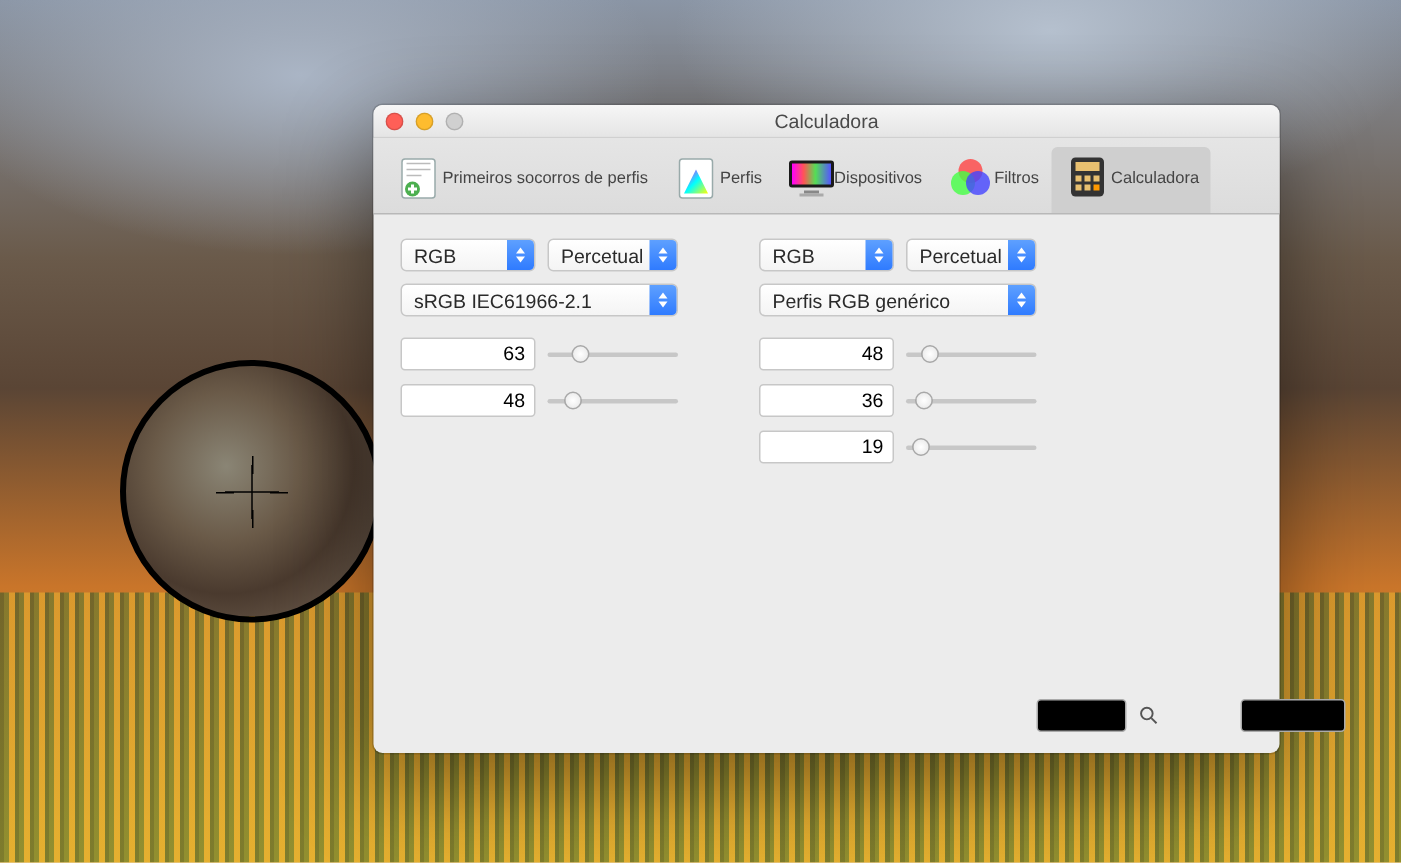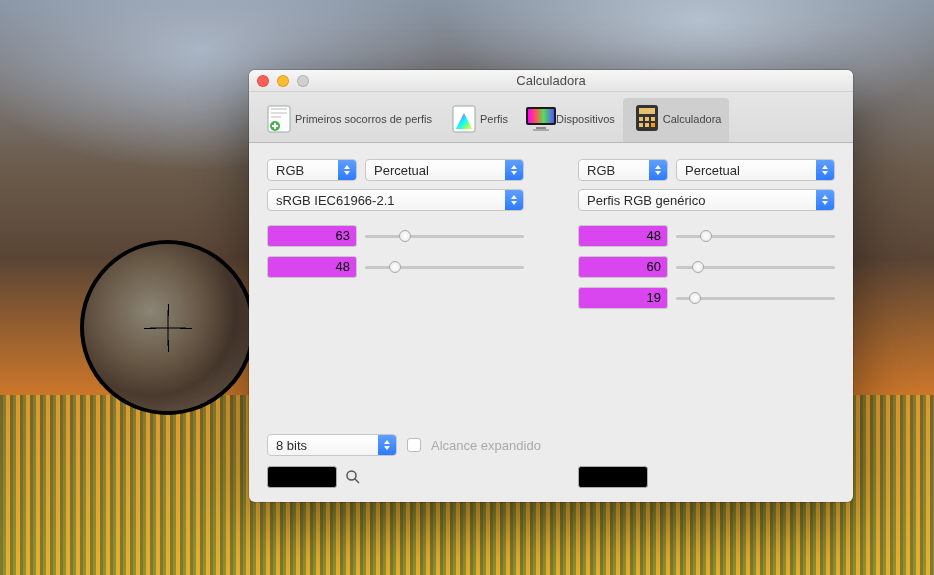--- a/index.html
+++ b/index.html
@@ -85,21 +85,21 @@
   padding:4px 8px 6px 8px;
   font-size:11px; color:#444;
   border-radius:4px 4px 0 0;
   cursor:default;
 }
 .tool.active { background:#cfcfcf; }
 .tool .ticon { width:32px; height:32px; margin-bottom:2px; display:flex; align-items:center; justify-content:center;}
 
 .content {
   flex:1; padding:16px 18px 14px 18px;
-  display:flex; flex-direction:column;
+  display:flex; flex-direction:row;
 }
 .columns { display:flex; gap:54px; }
 .col { flex:1; display:flex; flex-direction:column; gap:8px;}
 .row { display:flex; gap:8px; align-items:center;}
 
 
 .mac-select, .mac-select-full {
   height:22px;
   background:linear-gradient(#fff,#f4f4f4);
   border:1px solid #c7c7c7;
@@ -122,21 +122,21 @@
   display:flex; flex-direction:column; align-items:center; justify-content:center;
 }
 .arrows::before, .arrows::after {
   content:""; width:0; height:0; border-left:3px solid transparent; border-right:3px solid transparent;
 }
 .arrows::before { border-bottom:4px solid #fff; margin-bottom:2px;}
 .arrows::after  { border-top:4px solid #fff;}
 
 .value-box {
   width:90px; height:22px;
-  background:#d946ef; border:1px solid #c7c7c7; border-radius:3px;
+  background:#ffffff; border:1px solid #c7c7c7; border-radius:3px;
   text-align:right; padding:0 6px; font-size:13px; line-height:20px;
 }
 .slider {
   flex:1; height:22px; display:flex; align-items:center; position:relative;
 }
 .track {
   height:3px; width:100%;
   background:#c7c7c7; border-radius:2px;
 }
 .thumb {
@@ -227,20 +227,30 @@
                 <stop offset="0" stop-color="#f0f"></stop>
                 <stop offset=".3" stop-color="#f55"></stop>
                 <stop offset=".6" stop-color="#5d5"></stop>
                 <stop offset="1" stop-color="#55f"></stop>
               </linearGradient>
             </defs>
           </svg>
       </div>
       <span>Dispositivos</span>
     </div>
+    <div class="tool">
+      <div class="ticon">
+        <svg width="30" height="30">
+            <circle cx="15" cy="11" r="8" fill="#f44" opacity=".8"></circle>
+            <circle cx="10" cy="19" r="8" fill="#4f4" opacity=".8"></circle>
+            <circle cx="20" cy="19" r="8" fill="#44f" opacity=".8"></circle>
+          </svg>
+      </div>
+      <span>Filtros</span>
+    </div>
     <div class="tool active">
       <div class="ticon">
         <svg width="26" height="30">
             <rect x="2" y="2" width="22" height="26" rx="3" fill="#333"></rect>
             <rect x="5" y="5" width="16" height="6" fill="#e8c070"></rect>
             <g fill="#e8c070">
               <rect x="5" y="14" width="4" height="4"></rect>
               <rect x="11" y="14" width="4" height="4"></rect>
               <rect x="17" y="14" width="4" height="4"></rect>
               <rect x="5" y="20" width="4" height="4"></rect>
@@ -306,46 +316,38 @@
         </div>
         <div class="rgb-rows">
           <div class="row">
             <div class="value-box">48</div>
             <div class="slider">
                 <div class="track"></div>
                 <div class="thumb" style="left: 19%;"></div>
               </div>
           </div>
           <div class="row">
-            <div class="value-box">60</div>
+            <div class="value-box">36</div>
             <div class="slider">
                 <div class="track"></div>
                 <div class="thumb" style="left: 14%;"></div>
               </div>
           </div>
           <div class="row">
             <div class="value-box">19</div>
             <div class="slider">
                 <div class="track"></div>
                 <div class="thumb" style="left: 12%;"></div>
               </div>
           </div>
         </div>
       </div>
     </div>
 
     <div class="bottom">
-      <div class="opts-row">
-        <div class="mac-select sel-w3">
-          <span>8 bits</span>
-          <span class="arrows"></span>
-        </div>
-        <div class="checkbox"></div>
-        <span class="check-label">Alcance expandido</span>
-      </div>
       <div class="swatch-row">
         <div class="swatch-group" style="width:calc(50% - 27px);">
           <div class="swatch"></div>
           <svg class="mag-icon" viewBox="0 0 16 16">
               <circle cx="6.5" cy="6.5" r="4.5" fill="none" stroke="#555" stroke-width="1.5"></circle>
               <line x1="10" y1="10" x2="14" y2="14" stroke="#555" stroke-width="1.5"></line>
             </svg>
         </div>
         <div class="swatch-group">
           <div class="swatch"></div>

